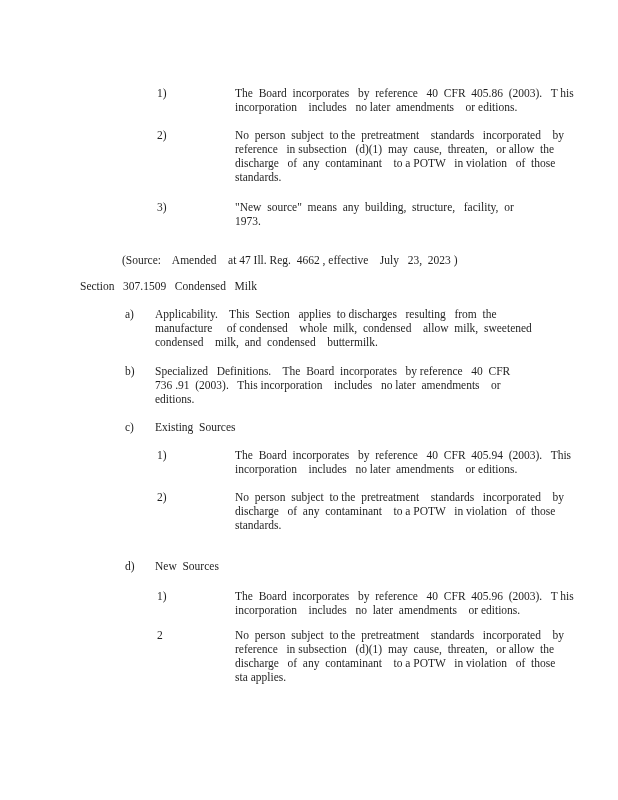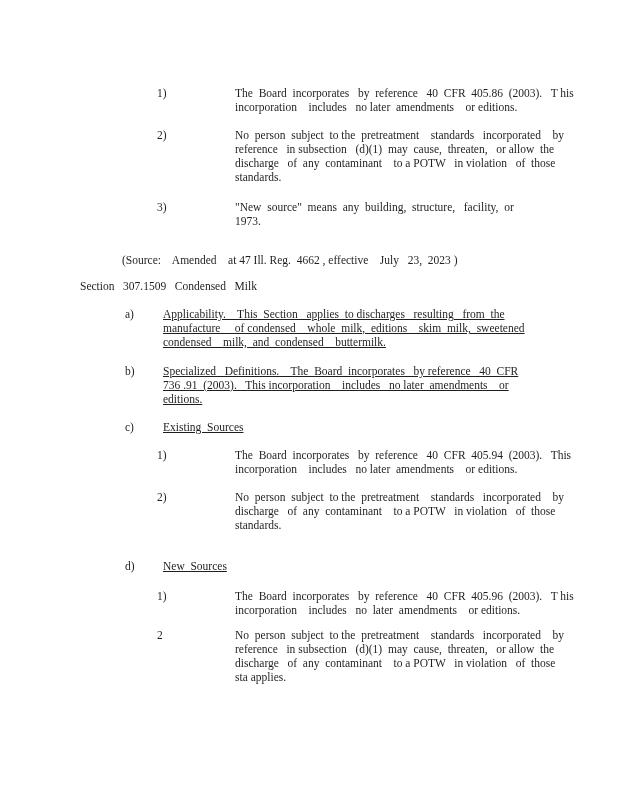--- a/index.html
+++ b/index.html
@@ -24,21 +24,21 @@
     width: 618px;
   }
   .marker {
     position: absolute;
     top: 0;
     white-space: pre;
   }
   .m-lvl1 { left: 125px; }
   .m-lvl2 { left: 157px; }
   .text { position: absolute; top: 0; }
-  .t-lvl1 { left: 163px; text-decoration: underline; }
+  .t-lvl1 { left: 155px; }
   .t-lvl2 { left: 200px; margin-left: 35px; }
   .t-source { left: 122px; }
   .t-heading { left: 80px; font-weight: normal; }
   .text-line { white-space: pre; }
 </style>
 </head>
 <body>
 
 <div class="page">
 
@@ -77,21 +77,21 @@
   <div class="block" style="top:279px">
     <div class="text t-heading">
       <div class="text-line">Section   307.1509   Condensed   Milk</div>
     </div>
   </div>
 
   <div class="block" style="top:307px">
     <span class="marker m-lvl1">a)</span>
     <div class="text t-lvl1">
       <div class="text-line">Applicability.    This  Section   applies  to discharges   resulting   from  the</div>
-      <div class="text-line">manufacture     of condensed    whole  milk,  editions    skim  milk,  sweetened</div>
+      <div class="text-line">manufacture     of condensed    whole  milk,  condensed    allow  milk,  sweetened</div>
       <div class="text-line">condensed    milk,  and  condensed    buttermilk.</div>
     </div>
   </div>
 
   <div class="block" style="top:364px">
     <span class="marker m-lvl1">b)</span>
     <div class="text t-lvl1">
       <div class="text-line">Specialized   Definitions.    The  Board  incorporates   by reference   40  CFR</div>
       <div class="text-line">736 .91  (2003).   This incorporation    includes   no later  amendments    or</div>
       <div class="text-line">editions.</div>

